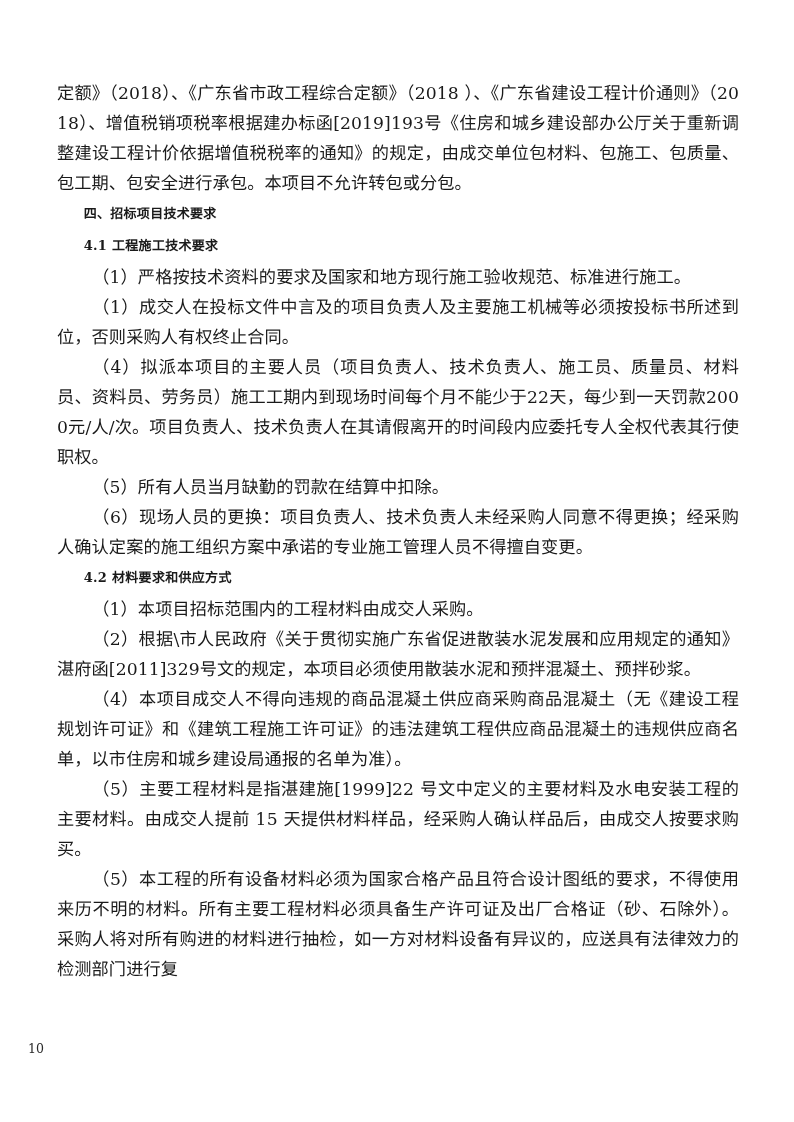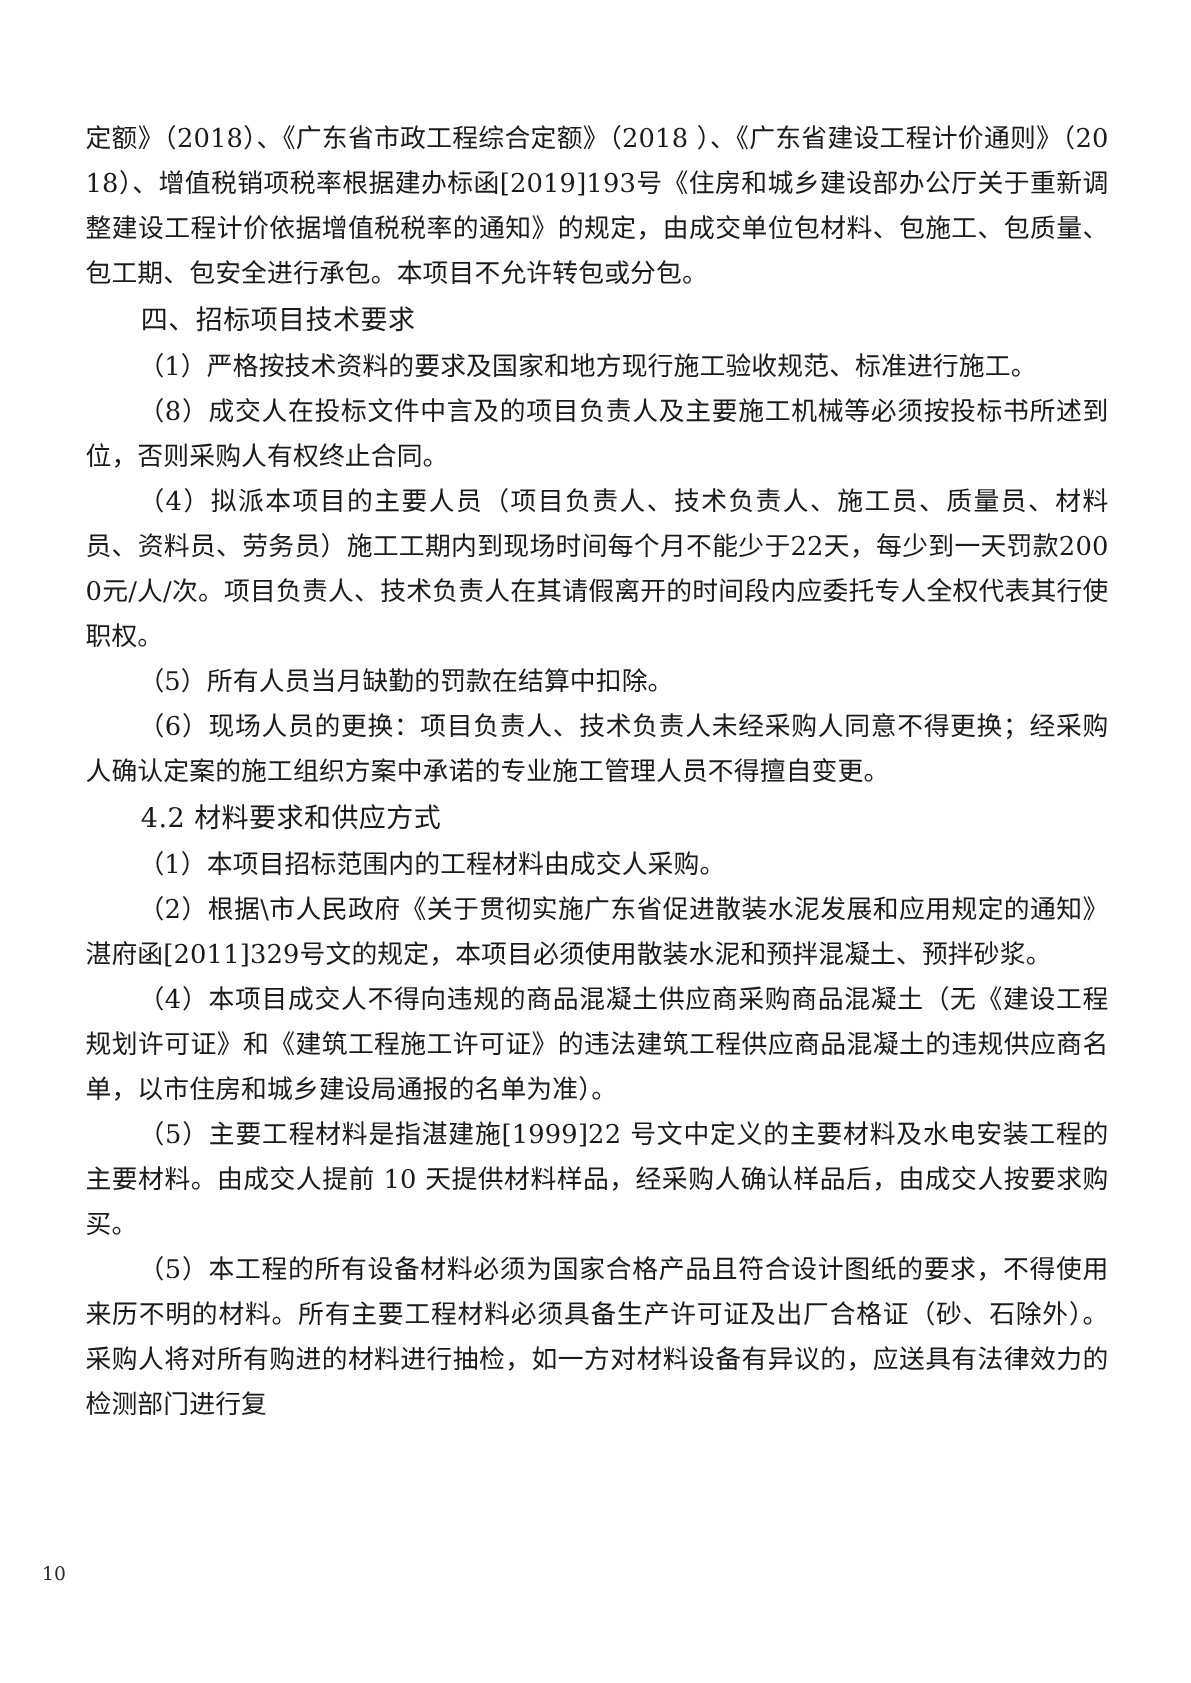--- a/index.html
+++ b/index.html
@@ -36,23 +36,23 @@
     margin: 0;
     letter-spacing: 0.1px;
     text-indent: 0;
     word-break: break-all;
   }
   
   .para.indent {
     text-indent: 2.05em;
   }
   .heading {
-    font-size: 18px;
+    font-size: 13px;
     line-height: 32px;
-    font-weight: normal;
+    font-weight: bold;
     margin: 0;
     text-indent: 2.05em;
     letter-spacing: 0.3px;
   }
   .heading.sub {
     text-indent: 2.05em;
   }
   #page-number {
     position: absolute;
     left: 0;
@@ -69,42 +69,43 @@
 <body>
 
 <div id="page">
 
   <div id="content">
 
     <p class="para">定额》（2018）、《广东省市政工程综合定额》（2018 ）、《广东省建设工程计价通则》（2018）、增值税销项税率根据建办标函[2019]193号《住房和城乡建设部办公厅关于重新调整建设工程计价依据增值税税率的通知》的规定，由成交单位包材料、包施工、包质量、包工期、包安全进行承包。本项目不允许转包或分包。</p>
 
     <h2 class="heading">四、招标项目技术要求</h2>
 
+    <h3 class="heading sub">4.1 工程施工技术要求</h3>
 
     <p class="para indent">（1）严格按技术资料的要求及国家和地方现行施工验收规范、标准进行施工。</p>
 
 
-    <p class="para indent">（8）成交人在投标文件中言及的项目负责人及主要施工机械等必须按投标书所述到位，否则采购人有权终止合同。</p>
+    <p class="para indent">（1）成交人在投标文件中言及的项目负责人及主要施工机械等必须按投标书所述到位，否则采购人有权终止合同。</p>
 
     <p class="para indent">（4）拟派本项目的主要人员（项目负责人、技术负责人、施工员、质量员、材料员、资料员、劳务员）施工工期内到现场时间每个月不能少于22天，每少到一天罚款2000元/人/次。项目负责人、技术负责人在其请假离开的时间段内应委托专人全权代表其行使职权。</p>
 
     <p class="para indent">（5）所有人员当月缺勤的罚款在结算中扣除。</p>
 
     <p class="para indent">（6）现场人员的更换：项目负责人、技术负责人未经采购人同意不得更换；经采购人确认定案的施工组织方案中承诺的专业施工管理人员不得擅自变更。</p>
 
     <h3 class="heading sub">4.2 材料要求和供应方式</h3>
 
     <p class="para indent">（1）本项目招标范围内的工程材料由成交人采购。</p>
 
     <p class="para indent">（2）根据\市人民政府《关于贯彻实施广东省促进散装水泥发展和应用规定的通知》湛府函[2011]329号文的规定，本项目必须使用散装水泥和预拌混凝土、预拌砂浆。</p>
 
 
     <p class="para indent">（4）本项目成交人不得向违规的商品混凝土供应商采购商品混凝土（无《建设工程规划许可证》和《建筑工程施工许可证》的违法建筑工程供应商品混凝土的违规供应商名单，以市住房和城乡建设局通报的名单为准）。</p>
 
-    <p class="para indent">（5）主要工程材料是指湛建施[1999]22 号文中定义的主要材料及水电安装工程的主要材料。由成交人提前 10 天提供材料样品，经采购人确认样品后，由成交人按要求购买。</p>
+    <p class="para indent">（5）主要工程材料是指湛建施[1999]22 号文中定义的主要材料及水电安装工程的主要材料。由成交人提前 15 天提供材料样品，经采购人确认样品后，由成交人按要求购买。</p>
 
     <p class="para indent">（5）本工程的所有设备材料必须为国家合格产品且符合设计图纸的要求，不得使用来历不明的材料。所有主要工程材料必须具备生产许可证及出厂合格证（砂、石除外）。采购人将对所有购进的材料进行抽检，如一方对材料设备有异议的，应送具有法律效力的检测部门进行复</p>
 
   </div>
 
   <div id="page-number">10</div>
 
 </div>
 
 </body></html>

